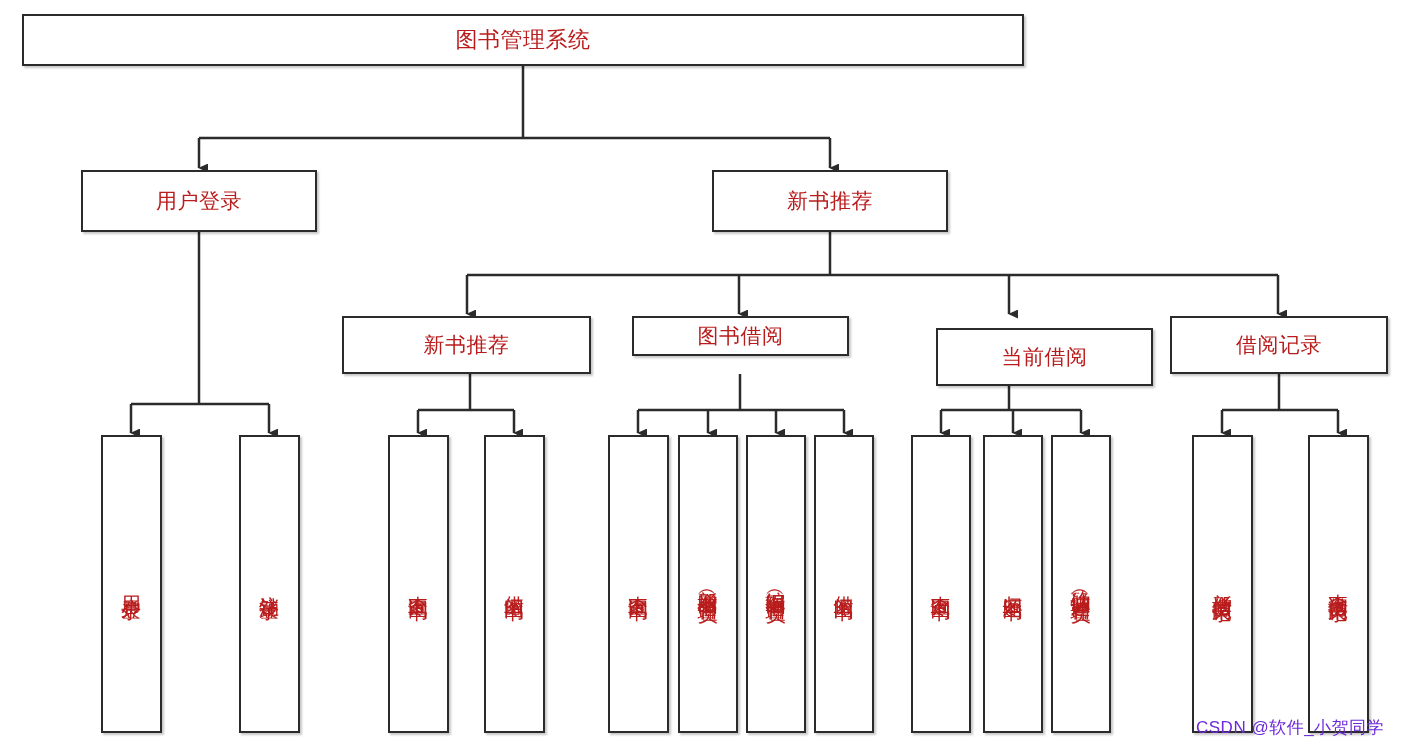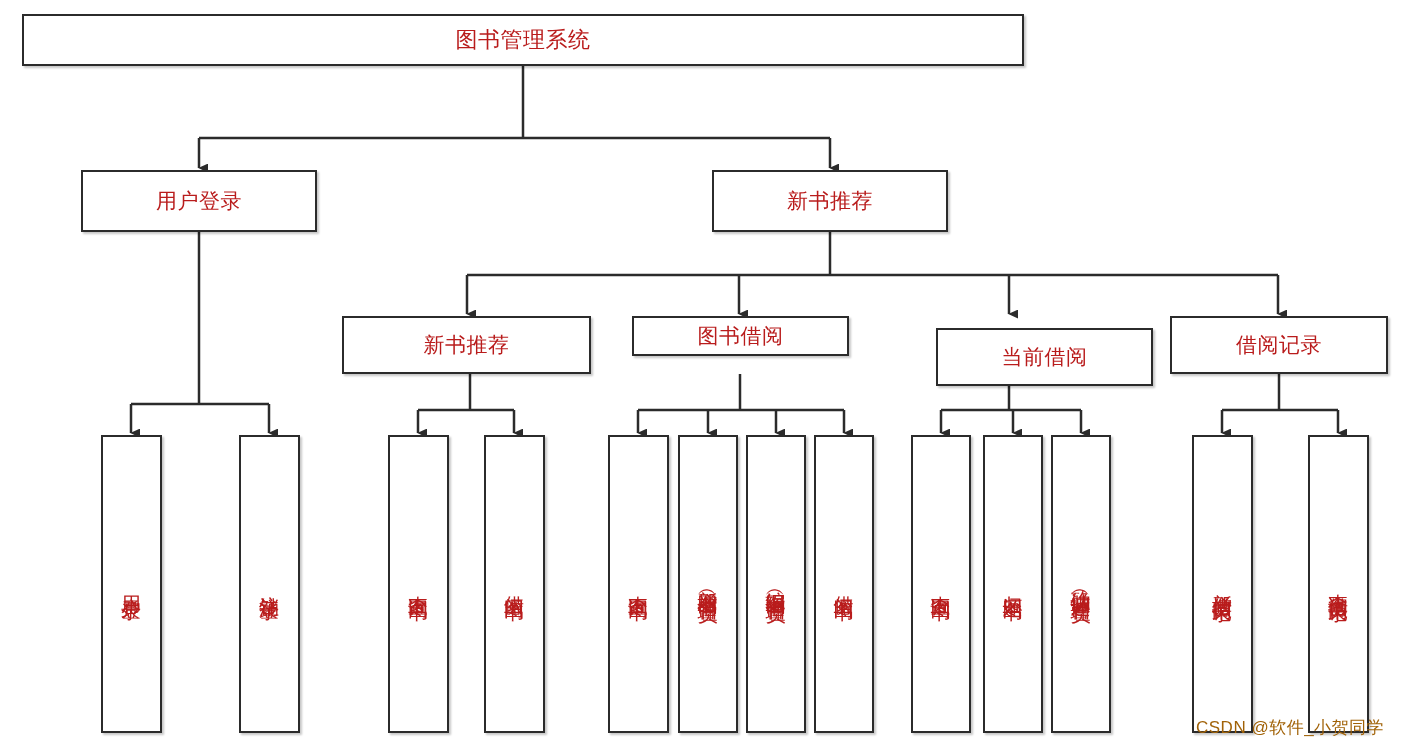--- a/index.html
+++ b/index.html
@@ -52,21 +52,21 @@
     letter-spacing: 2px;
     line-height: 1.1;
     max-height: 100%;
   }
   .node.root .label { font-size: 22px; }
   .node.lvl2 .label { font-size: 21px; }
   .node.lvl3 .label { font-size: 21px; }
   .node.leaf .label { font-size: 20px; }
   .watermark {
     position: absolute;
-    color: #a16207;
+    color: #6d28d9;
     font-size: 17px;
     white-space: nowrap;
     letter-spacing: 0.5px;
     font-family: "Liberation Sans", "DejaVu Sans", sans-serif;
   }
 </style>
 </head>
 <body>
 
 <div id="diagram-root">

